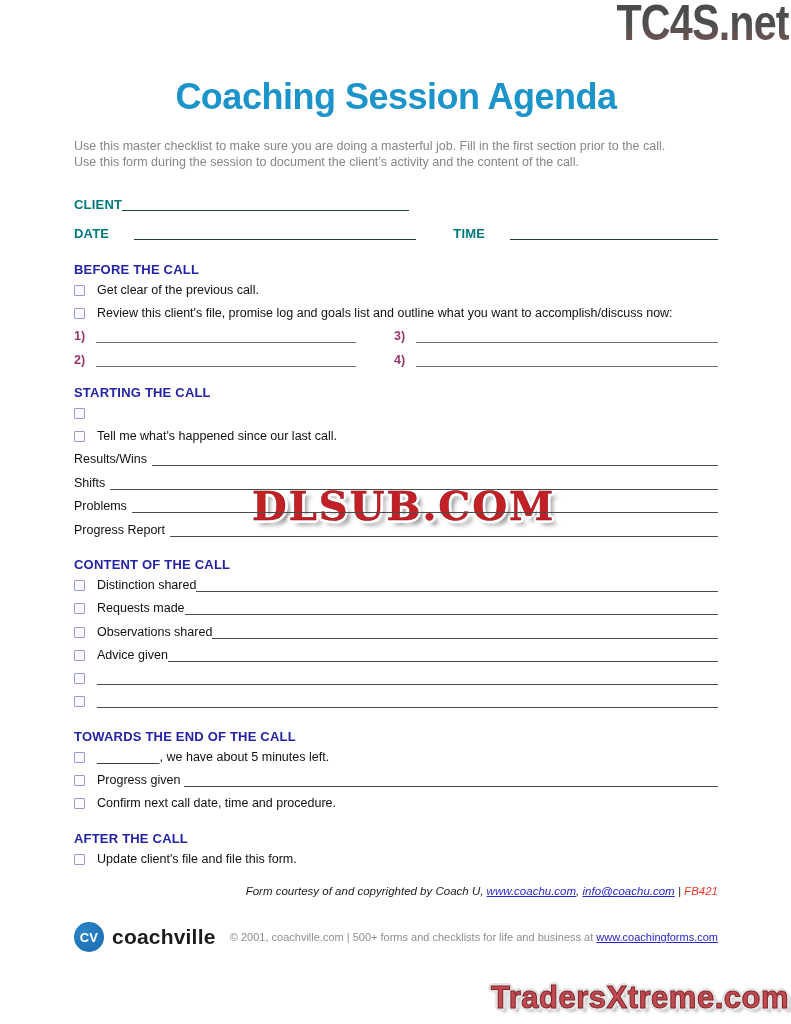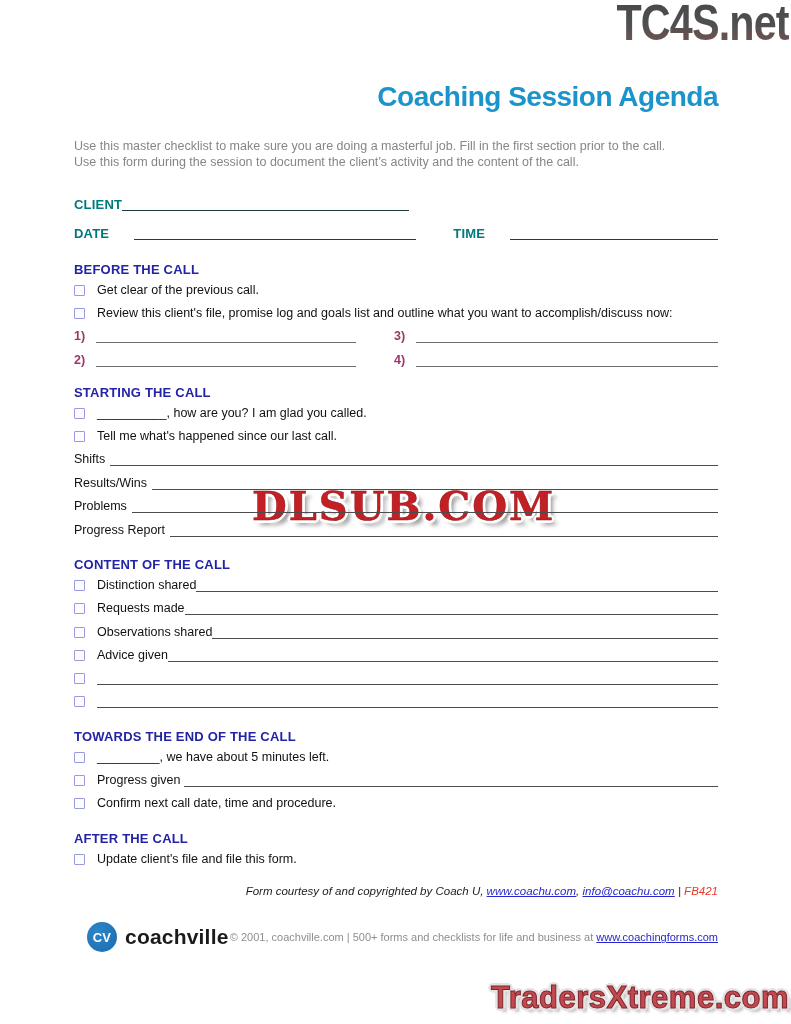--- a/index.html
+++ b/index.html
@@ -34,22 +34,22 @@
     -webkit-text-stroke:1px #7f262b;
     text-shadow:
       -3px 0 0 #e3e3e3, 3px 0 0 #e3e3e3, 0 -3px 0 #e3e3e3, 0 3px 0 #e3e3e3,
       -2px -2px 0 #e3e3e3, 2px -2px 0 #e3e3e3, -2px 2px 0 #e3e3e3, 2px 2px 0 #e3e3e3,
       4px 4px 3px #bdbdbd;
   }
 
   
   .content { position:absolute; left:74px; right:73px; top:0; }
   .title {
-    margin-top:78px; text-align:right;
-    font-size:28px; font-weight:bold; letter-spacing:-0.5px; color:#1b93cb;
+    margin-top:78px; text-align:center;
+    font-size:36px; font-weight:bold; letter-spacing:-0.5px; color:#1b93cb;
     line-height:38px;
   }
   .intro {
     margin-top:23px; color:#868686; font-size:12.5px; line-height:15.5px;
   }
 
   .client-row { margin-top:24px; display:flex; align-items:flex-end; height:18px; }
   .datetime-row { margin-top:11px; display:flex; align-items:flex-end; height:18px;gap:20px; }
   .teal-label { color:#00797d; font-weight:bold; font-size:13px; letter-spacing:0.2px; }
   .teal-line { border-bottom:1.6px solid #1e3e40; margin-bottom:1px; }
@@ -92,21 +92,21 @@
   }
   .courtesy a, .copyright a { color:#2626cc; text-decoration:underline; cursor:pointer; }
   .fb-code { color:#e8392b; font-style:italic; }
 
   .footer-row { margin-top:22px; display:flex; align-items:center; }
   .logo-group { display:flex; align-items:center; }
   .logo-circle {
     width:30px; height:30px; border-radius:50%;
     background:radial-gradient(circle at 35% 35%, #2b86c8, #1a6aad);
     color:#ffffff; font-weight:bold; font-size:13px;
-    display:flex; align-items:center; justify-content:center; letter-spacing:0.3px;margin-left:13px;
+    display:flex; align-items:center; justify-content:center; letter-spacing:0.3px;
   }
   .logo-name { margin-left:8px; font-size:21px; font-weight:bold; color:#1b1b1b; letter-spacing:0.2px; }
   .copyright { margin-left:auto; font-size:11px; color:#8e8e8e; }
 </style>
 </head>
 <body>
 
 <div class="page">
 
   <div class="tc4s">TC4S.net</div>
@@ -158,32 +158,31 @@
       </div>
       <div class="num-row">
         <span class="num-marker">4)</span>
         <span class="fill-line"></span>
       </div>
     </div>
 
     <div class="sec-heading starting-gap">STARTING THE CALL</div>
     <div class="check-row">
       <span class="checkbox"></span>
-      <span>__________, how are you?  I am glad you called.</span>
     </div>
     <div class="check-row">
       <span class="checkbox"></span>
       <span>Tell me what's happened since our last call.</span>
     </div>
     <div class="label-line-row">
+      <span>Results/Wins</span>
+      <span class="fill-line"></span>
+    </div>
+    <div class="label-line-row">
       <span>Shifts</span>
-      <span class="fill-line"></span>
-    </div>
-    <div class="label-line-row">
-      <span>Results/Wins</span>
       <span class="fill-line"></span>
     </div>
     <div class="label-line-row">
       <span>Problems</span>
       <span class="fill-line"></span>
     </div>
     <div class="label-line-row">
       <span>Progress Report</span>
       <span class="fill-line"></span>
     </div>

